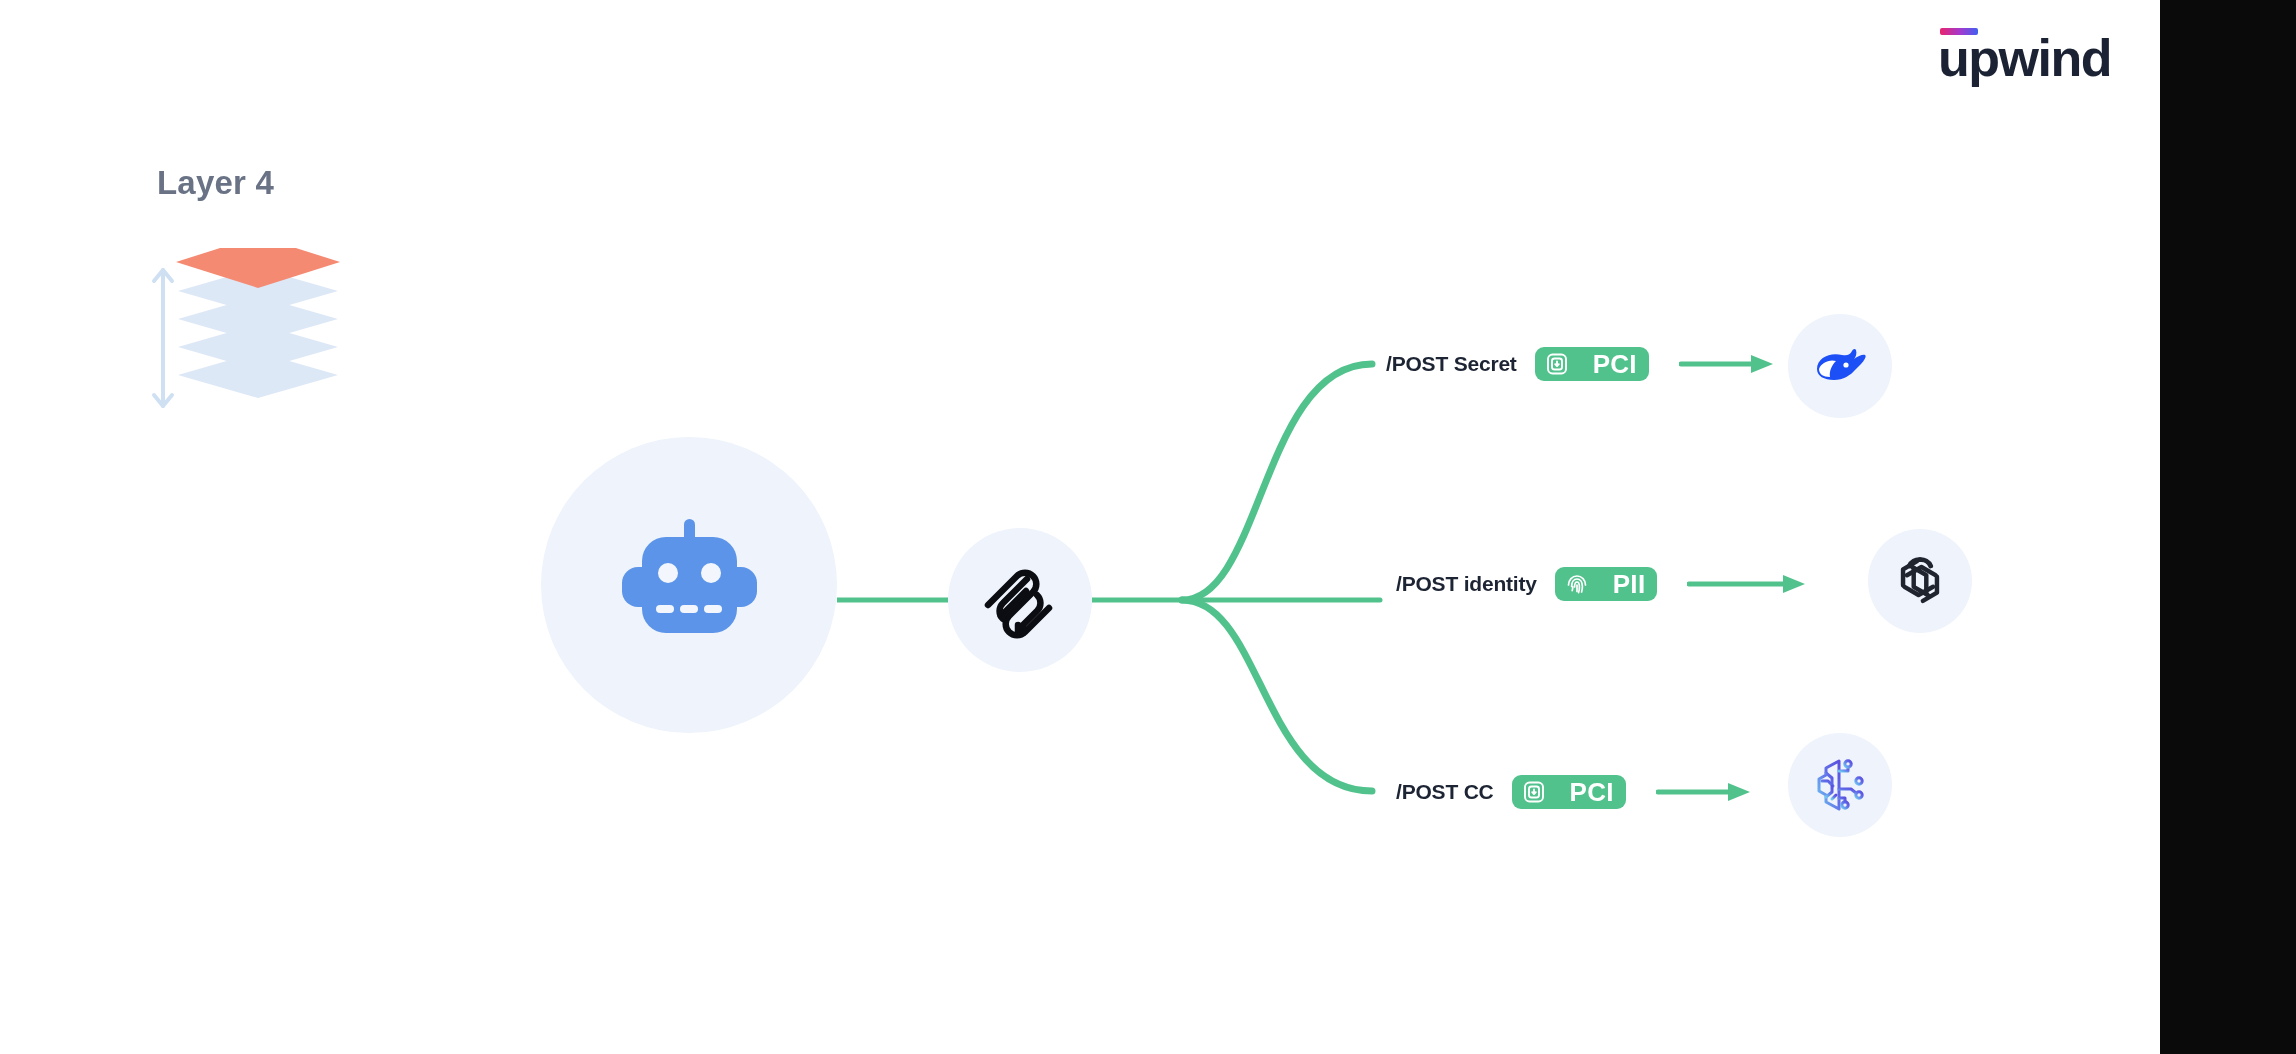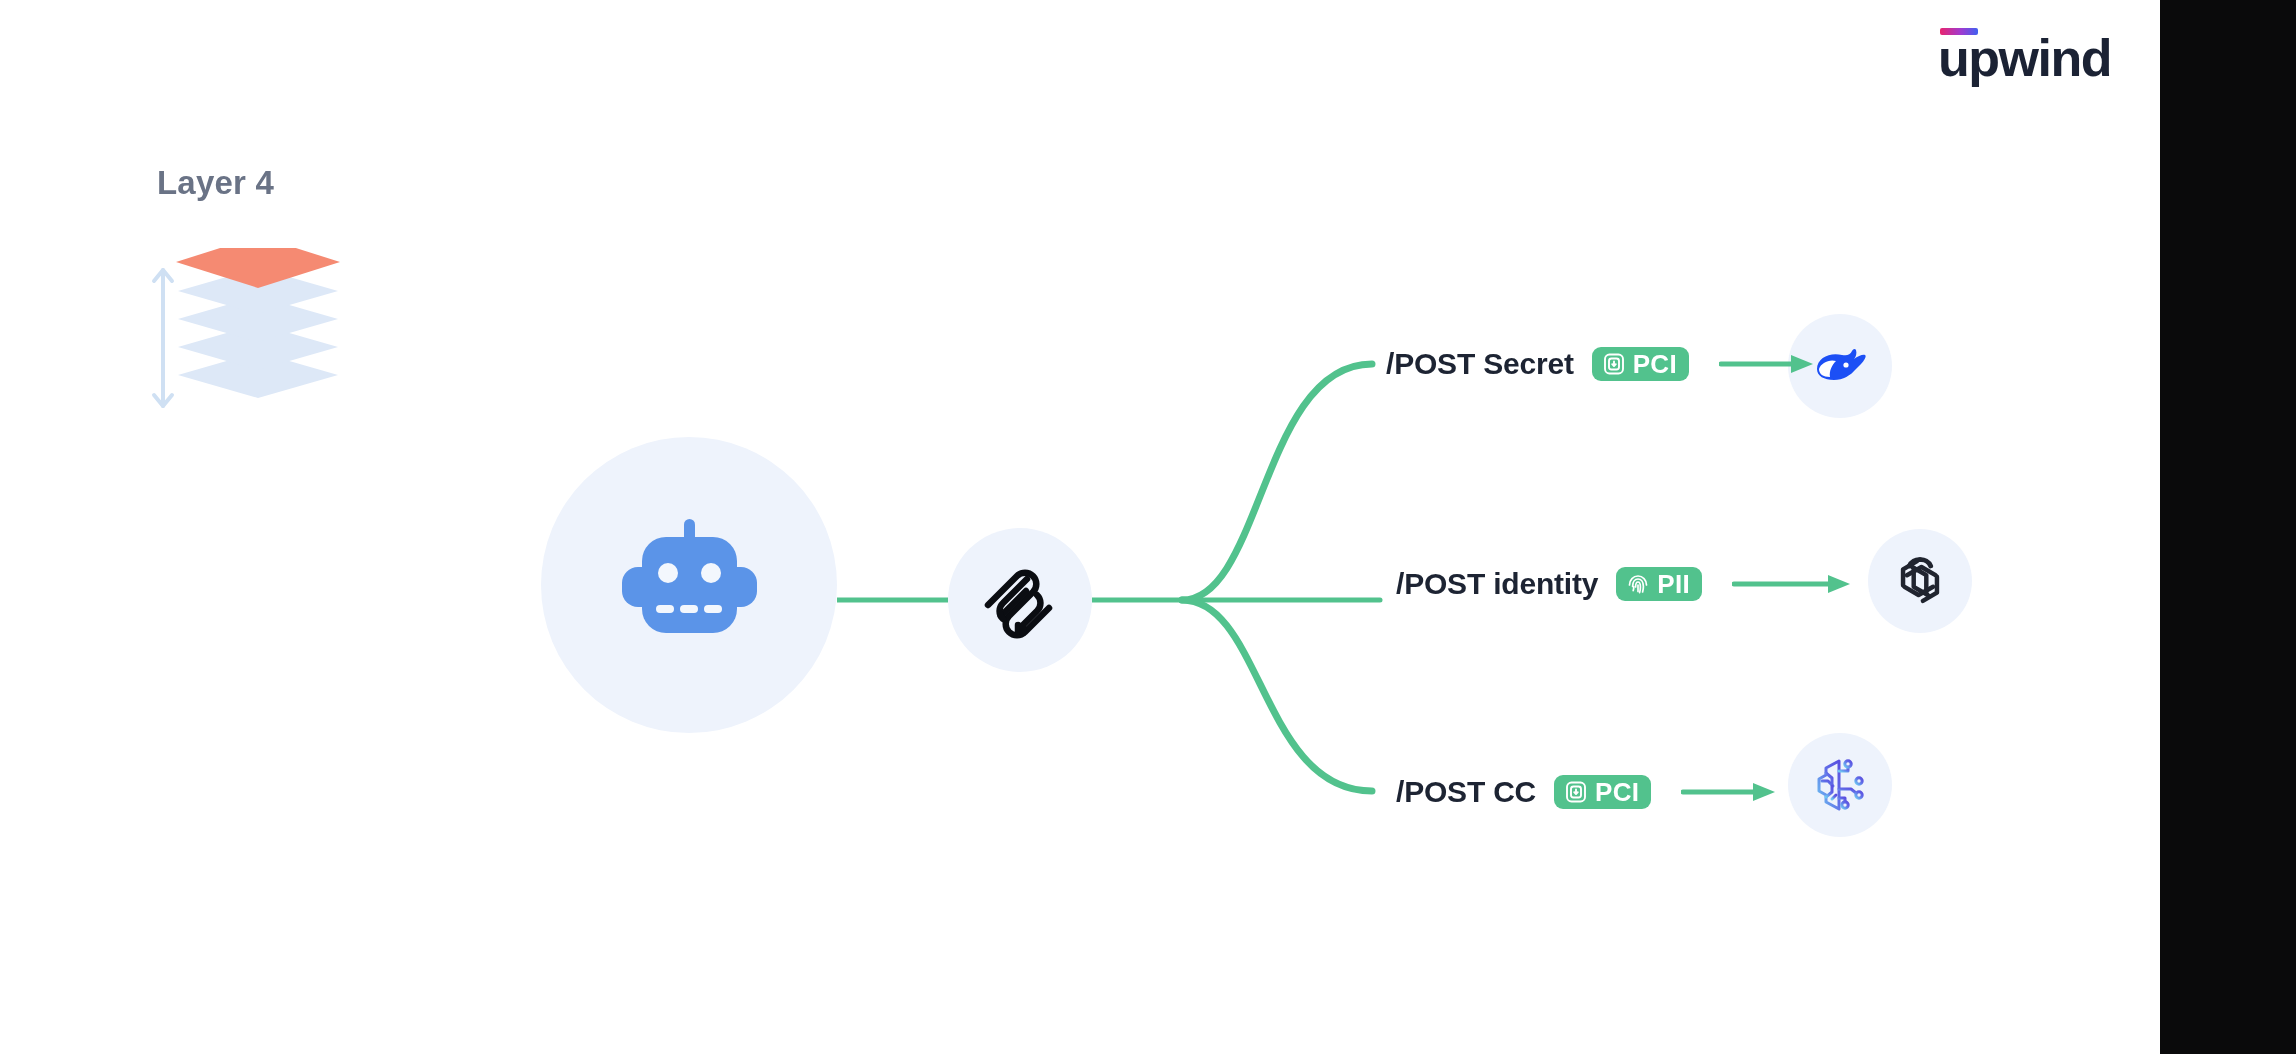--- a/index.html
+++ b/index.html
@@ -124,31 +124,31 @@
     position: absolute;
     display: flex;
     align-items: center;
     height: 46px;
   }
   .row-1 { left: 1386px; top: 341px; }
   .row-2 { left: 1396px; top: 561px; }
   .row-3 { left: 1396px; top: 769px; }
 
   .endpoint-label {
-    font-size: 30px;
+    font-size: 21px;
     font-weight: 700;
     color: #1d2433;
     white-space: nowrap;
     letter-spacing: -0.2px;
     text-align: right;
   }
   .badge {
     display: inline-flex;
     align-items: center;
-    gap: 7px;
+    gap: 24px;
     background: #52c28d;
     border-radius: 9px;
     padding: 6px 12px 6px 10px;
     margin-left: 18px;
     height: 34px;
     box-sizing: border-box;
   }
   .badge-text {
     font-size: 26px;
     font-weight: 700;

